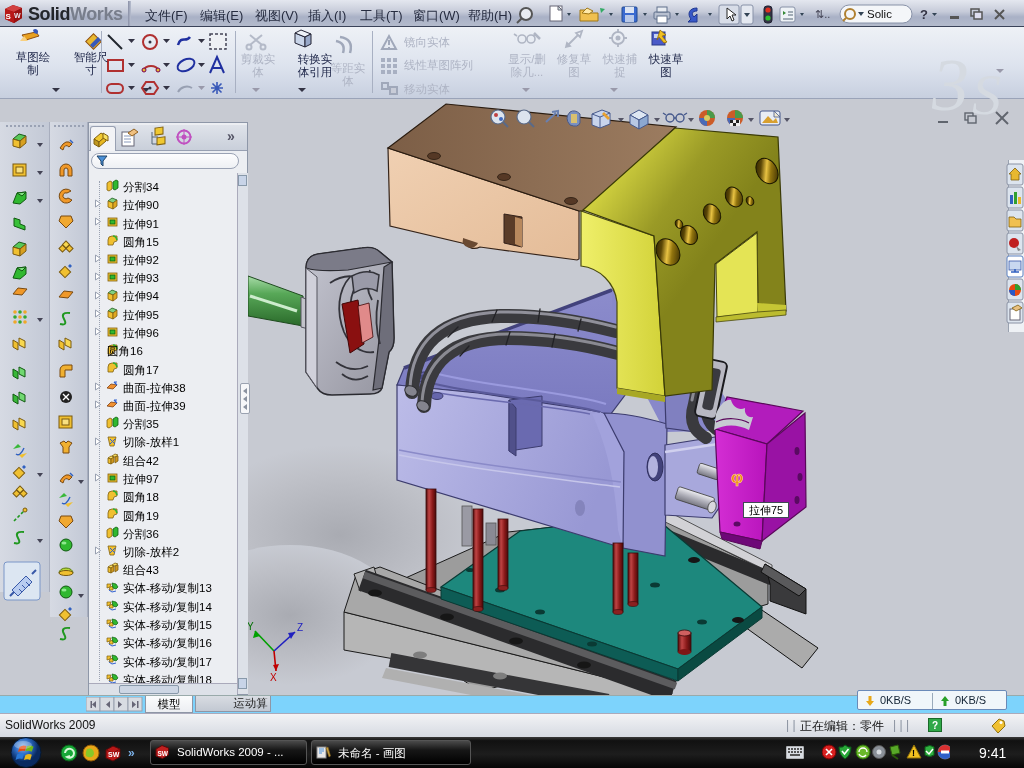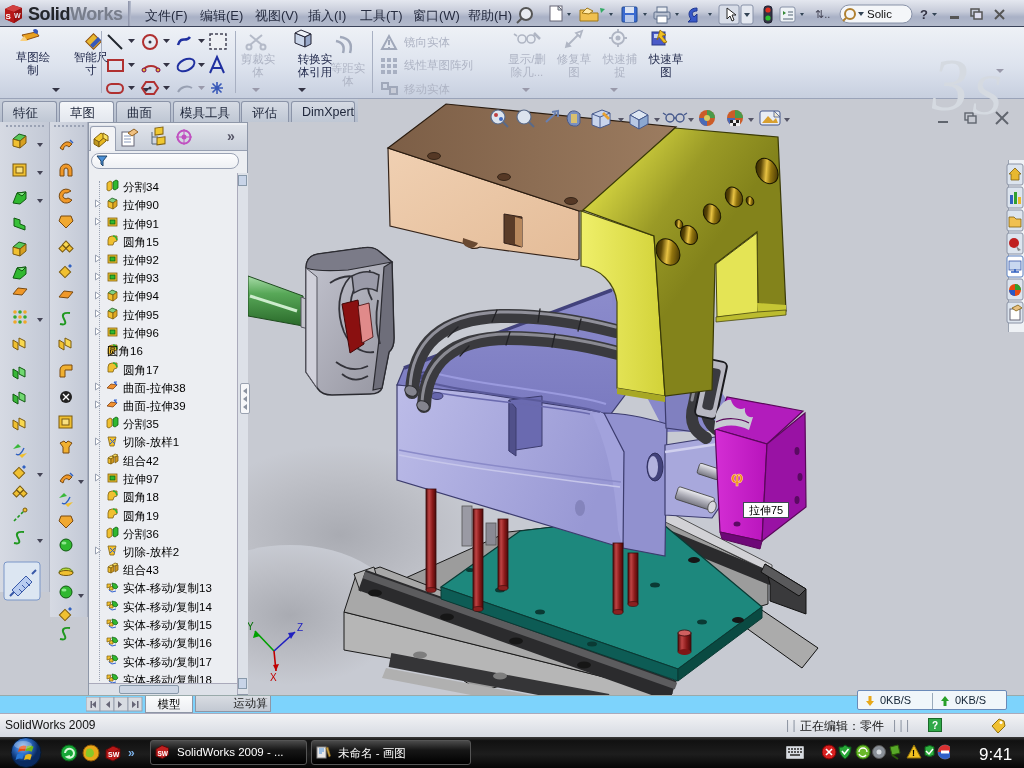--- a/index.html
+++ b/index.html
@@ -254,28 +254,20 @@
     <div class="bigbtn gray" style="left:504px;top:26px;width:46px;">显示/删<br>除几...</div>
     <div class="bigbtn gray" style="left:552px;top:26px;width:44px;">修复草<br>图</div>
     <div class="bigbtn gray" style="left:598px;top:26px;width:44px;">快速捕<br>捉</div>
     <div class="bigbtn" style="left:643px;top:26px;width:46px;">快速草<br>图</div>
     <div class="bigbtn gray" style="left:404px;top:9px;width:90px;text-align:left;">镜向实体</div>
     <div class="bigbtn gray" style="left:404px;top:32px;width:90px;text-align:left;">线性草图阵列</div>
     <div class="bigbtn gray" style="left:404px;top:56px;width:90px;text-align:left;">移动实体</div>
     <div class="abs" style="left:101px;top:4px;width:1px;height:62px;background:#a8b0c2"></div>
     <div class="abs" style="left:235px;top:4px;width:1px;height:62px;background:#a8b0c2"></div>
     <div class="abs" style="left:372px;top:4px;width:1px;height:62px;background:#a8b0c2"></div>
-  </div>
-  <div id="tabrow" class="abs">
-    <div class="rtab" style="left:2px;width:55px;">特征</div>
-    <div class="rtab active" style="left:59px;width:55px;">草图</div>
-    <div class="rtab" style="left:116px;width:55px;">曲面</div>
-    <div class="rtab" style="left:173px;width:67px;padding-left:6px;padding-right:6px;">模具工具</div>
-    <div class="rtab" style="left:241px;width:48px;">评估</div>
-    <div class="rtab" style="left:291px;width:64px;">DimXpert</div>
   </div>
   <div id="lefttools" class="abs">
     <div class="tcol" style="left:0px;width:50px;height:470px;"></div>
     <div class="tcol" style="left:50px;width:38px;height:495px;"></div>
     <svg class="abs" style="left:0;top:0;width:88px;height:573px" viewBox="0 0 88 573" id="ltsvg">
       <g fill="#9aa2b4">
           <rect x="6" y="3" width="2" height="2"></rect>
           <rect x="10" y="3" width="2" height="2"></rect>
           <rect x="14" y="3" width="2" height="2"></rect>
           <rect x="18" y="3" width="2" height="2"></rect>
@@ -1110,15 +1102,15 @@
         <path d="M70 12 l6 4" stroke="#2a5a0a" stroke-width="2"></path>
       <path d="M92 2 l7 13 h-14 z" fill="#f0c020" stroke="#907008"></path>
         <text x="90" y="13" font-size="9" font-weight="bold" fill="#000">!</text>
       <path d="M103 4 q5 -3 9 0 l0 8 q-4 3 -9 0 z" fill="#30b040" stroke="#0a6018"></path>
         <path d="M104 8 l3 3 4 -5" stroke="#fff" stroke-width="1.5" fill="none"></path>
       <circle cx="123" cy="9" r="7" fill="#e8e8ec" stroke="#667"></circle>
         <path d="M116 9 a7 7 0 0 1 14 0 z" fill="#d83030"></path>
         <path d="M116 9 a7 7 0 0 0 14 0 z" fill="#3060c8"></path>
         <rect x="119" y="7.5" width="8" height="3" fill="#fff"></rect>
     </svg>
-    <div class="abs" style="left:979px;top:8px;font-size:17px;color:#fff;text-align:center;">9:41</div>
+    <div class="abs" style="left:979px;top:8px;font-size:14px;color:#fff;text-align:center;">9:41</div>
   </div>
 </div>
 
 </body></html>

